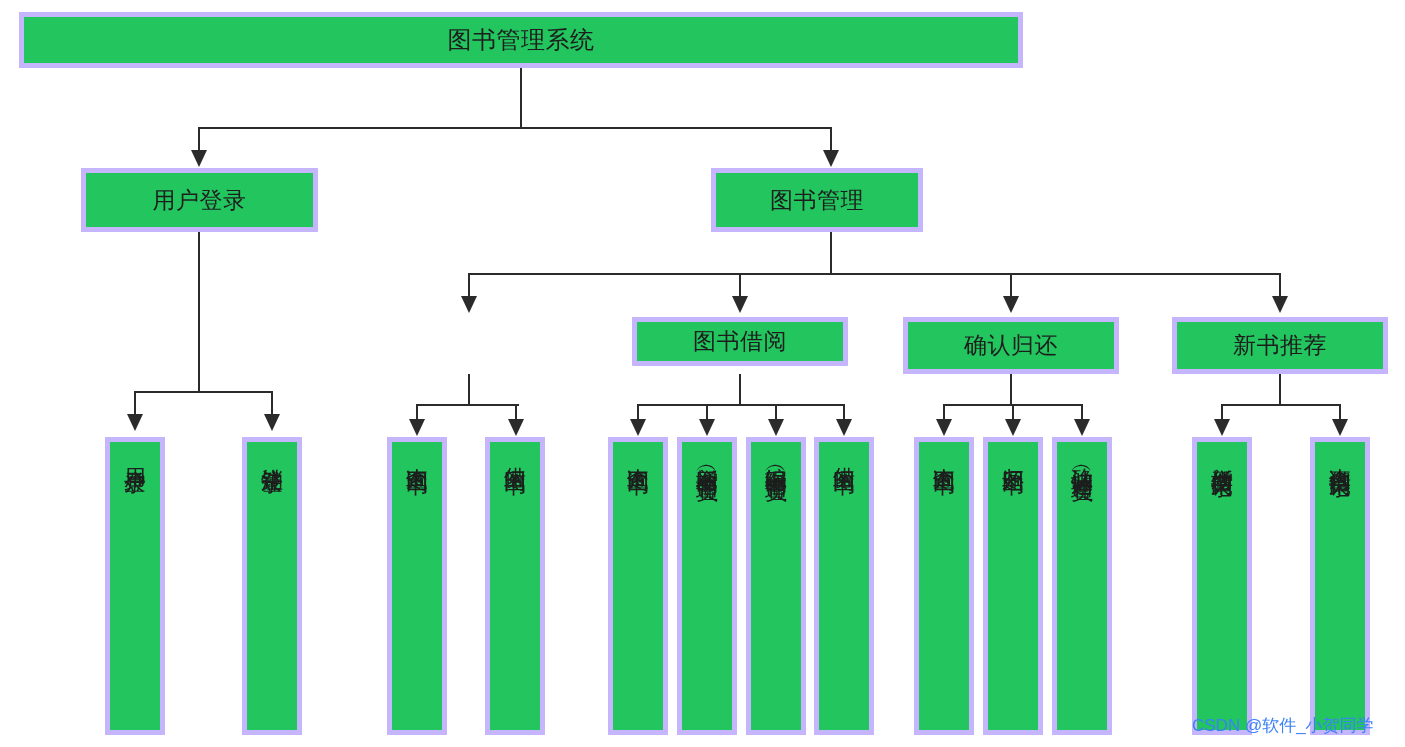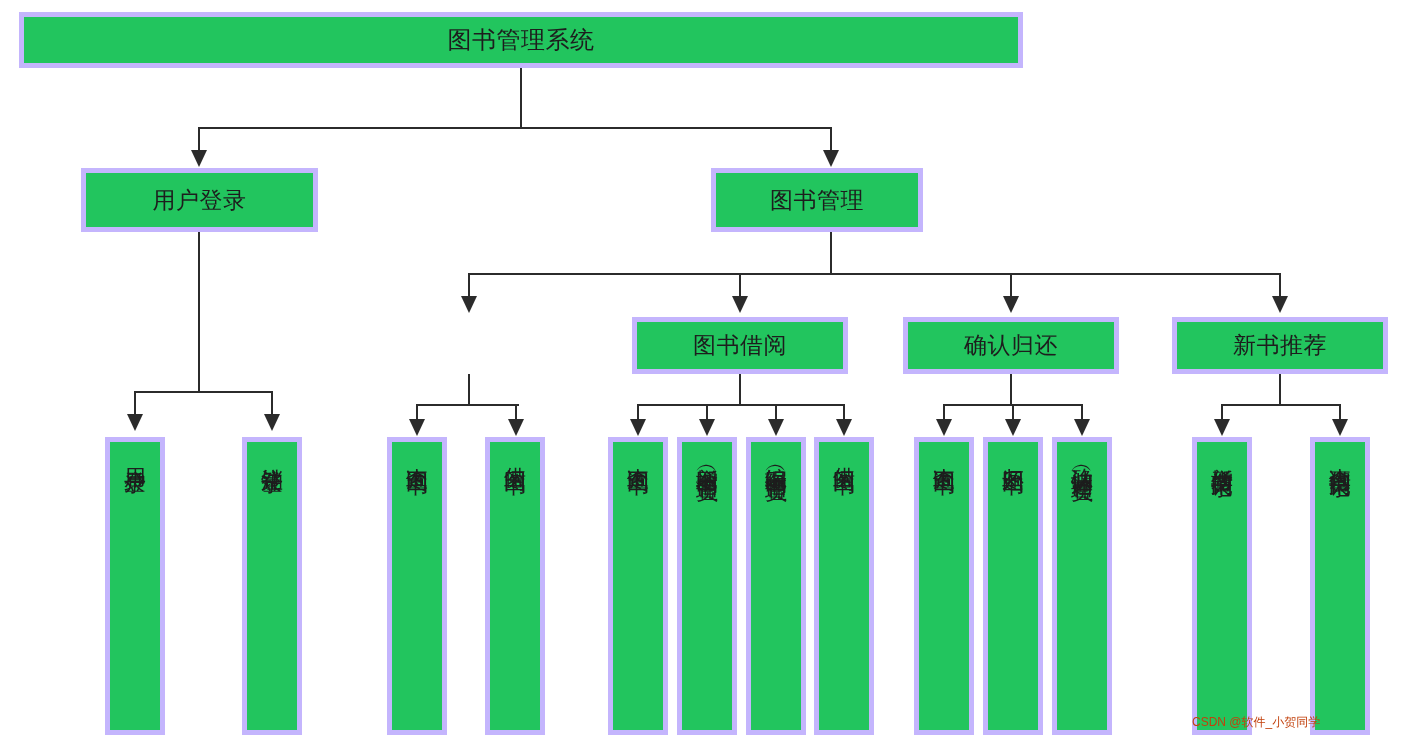--- a/index.html
+++ b/index.html
@@ -62,22 +62,22 @@
   .arrow {
     position: absolute;
     width: 0;
     height: 0;
     border-left: 8px solid transparent;
     border-right: 8px solid transparent;
     border-top: 17px solid #2b2b2b;
   }
   .watermark {
     position: absolute;
-    font-size: 12px;
-    color: #c2410c;
+    font-size: 17px;
+    color: #3b82f6;
     white-space: nowrap;
     user-select: none;
   }
 </style>
 </head>
 <body>
 
 <div id="canvas">
 
   <div class="connector v" style="left:520px; top:68px; height:60px;"></div>
@@ -148,21 +148,21 @@
 
   <div class="node horizontal" style="left:81px; top:168px; width:237px; height:64px;">
     <span class="label">用户登录</span>
   </div>
 
   <div class="node horizontal" style="left:711px; top:168px; width:212px; height:64px;">
     <span class="label">图书管理</span>
   </div>
 
 
-  <div class="node horizontal" style="left:632px; top:317px; width:216px; height:57px;">
+  <div class="node horizontal" style="left:632px; top:317px; width:216px; height:49px;">
     <span class="label">图书借阅</span>
   </div>
 
   <div class="node horizontal" style="left:903px; top:317px; width:216px; height:57px;">
     <span class="label">确认归还</span>
   </div>
 
   <div class="node horizontal" style="left:1172px; top:317px; width:216px; height:57px;">
     <span class="label">新书推荐</span>
   </div>

